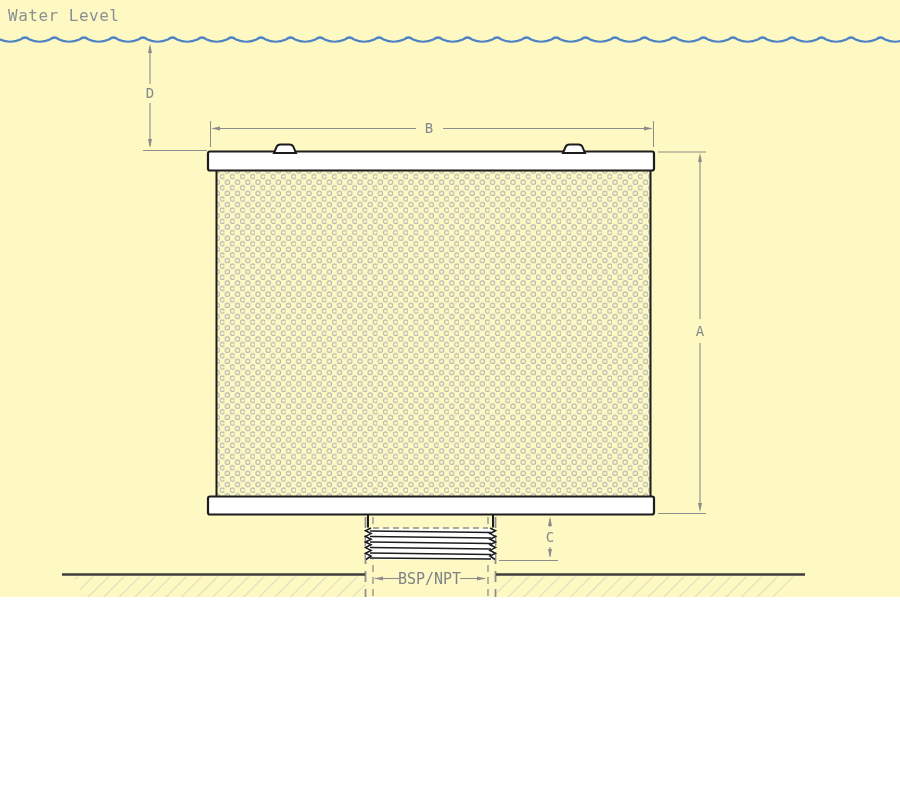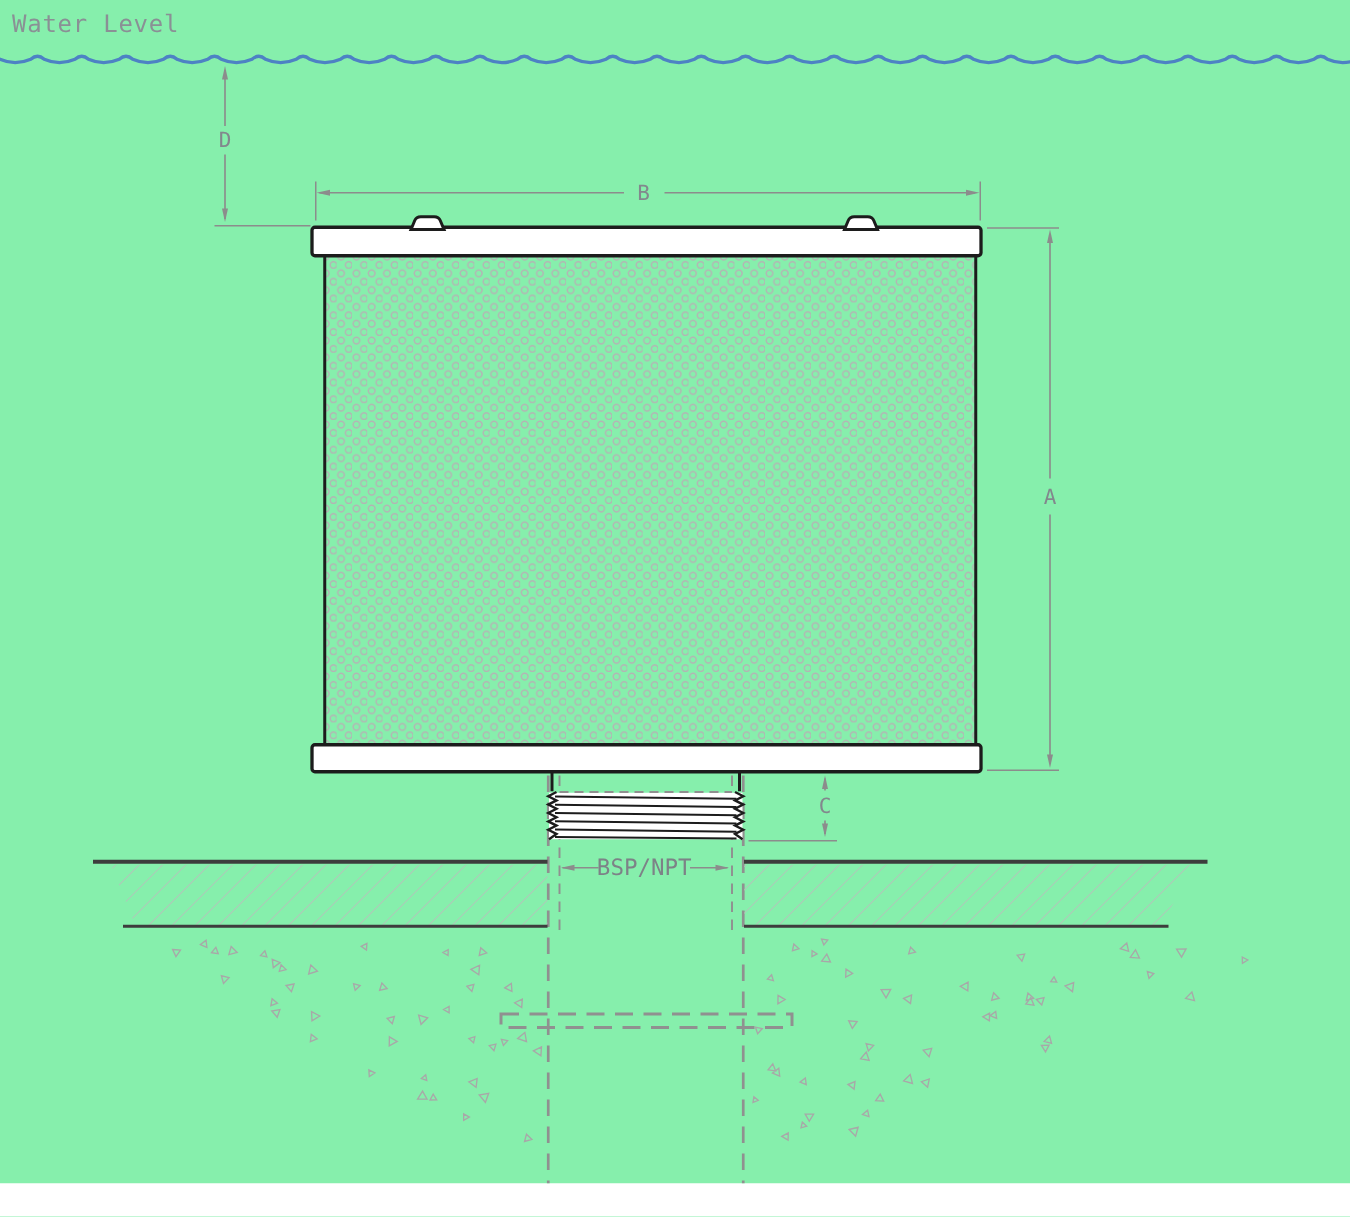--- a/index.html
+++ b/index.html
@@ -1,21 +1,21 @@
 <!DOCTYPE html>
 <html style="--c-water: #4d82c4; --c-ink: #1c1c1c; --c-ground: #3d3d3d; --c-dim: #8c8c8c; --c-text: #82888d; --c-mesh: #b4b4b4; --c-hatch: #bcbcbc; --c-stipple: #a8a8a8; --c-hidden: #909090;"><head>
 <meta charset="utf-8">
 <style>
   :root{
     --c-water:#4d82c4; --c-ink:#1c1c1c; --c-ground:#3d3d3d; --c-dim:#8c8c8c;
     --c-text:#82888d; --c-mesh:#b4b4b4; --c-hatch:#bcbcbc; --c-stipple:#a8a8a8;
     --c-hidden:#909090;
   }
   html,body{margin:0;padding:0;background:#fff;}
-  .canvas{position:relative;width:900px;height:789px;background:#86efac;overflow:hidden;
+  .canvas{position:relative;width:900px;height:597px;background:#fef9c3;overflow:hidden;
           font-family:"DejaVu Sans Mono",monospace;}
   svg{display:block;}
   .wave{stroke:var(--c-water);stroke-width:2.2;fill:none;stroke-linecap:round;}
   .ink{stroke:var(--c-ink);fill:none;}
   .plate{fill:#ffffff;stroke:var(--c-ink);stroke-width:2.2;}
   .bolt{fill:#ffffff;stroke:var(--c-ink);stroke-width:2;}
   .dimline{stroke:var(--c-dim);stroke-width:1.1;fill:none;}
   .ext{stroke:var(--c-dim);stroke-width:1;fill:none;}
   .dimarrow{fill:var(--c-dim);stroke:none;}
   .hid{stroke:var(--c-hidden);fill:none;}

